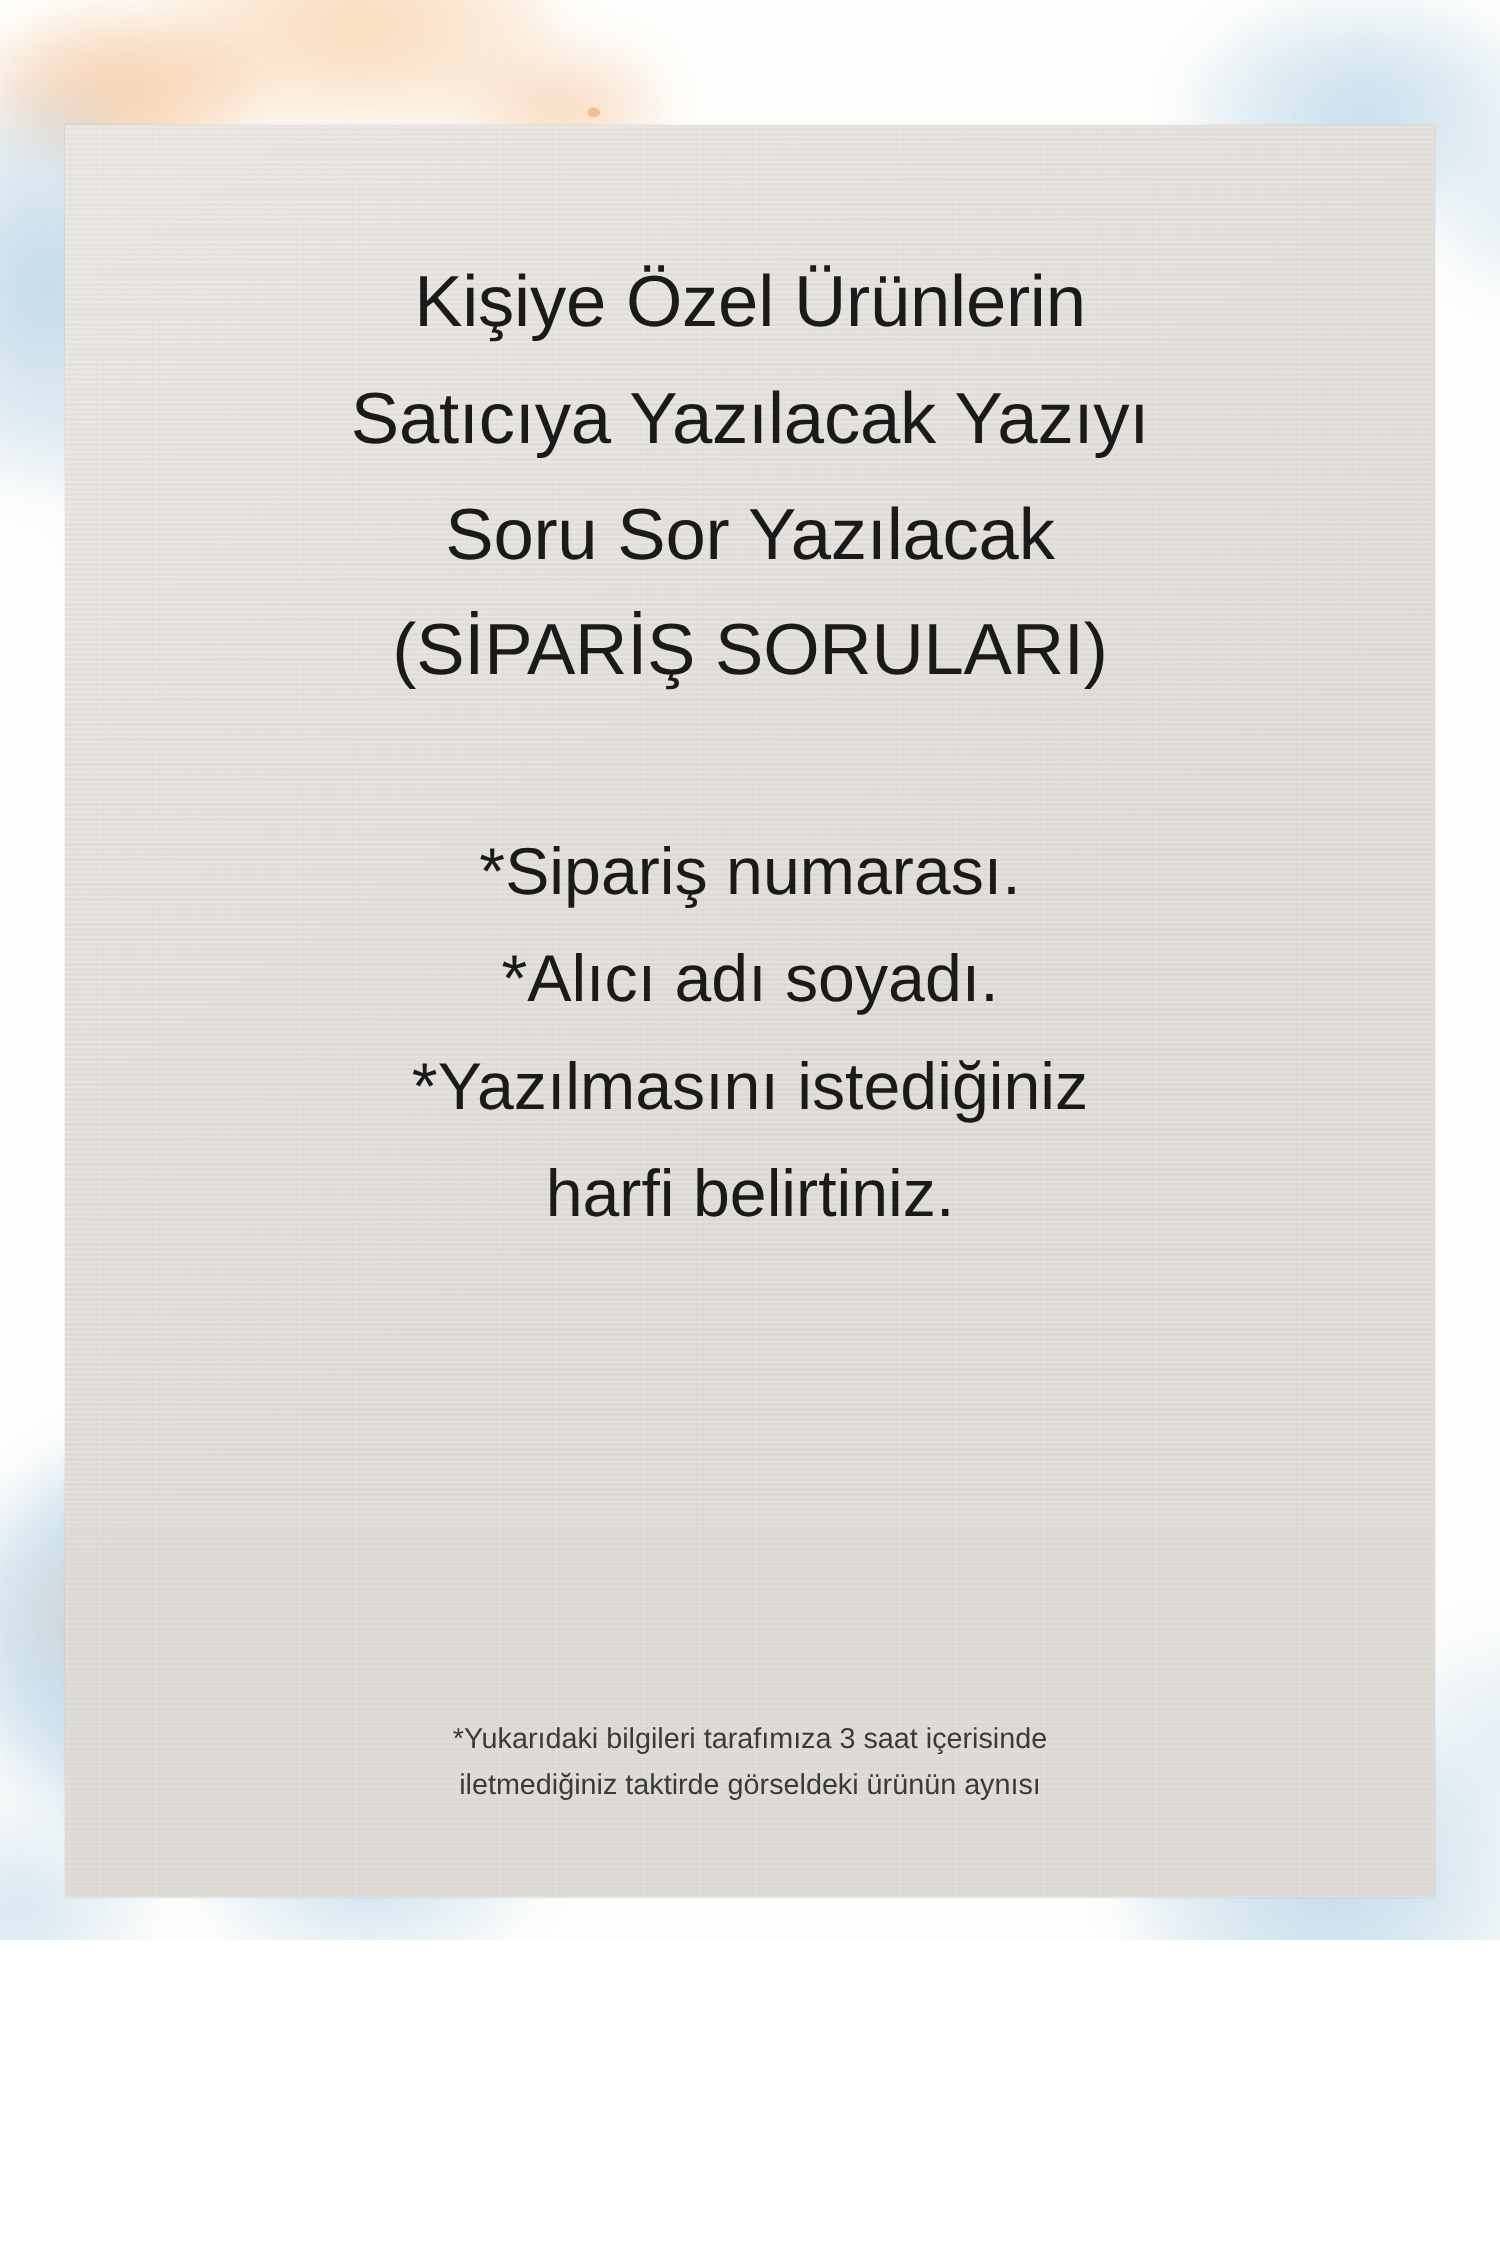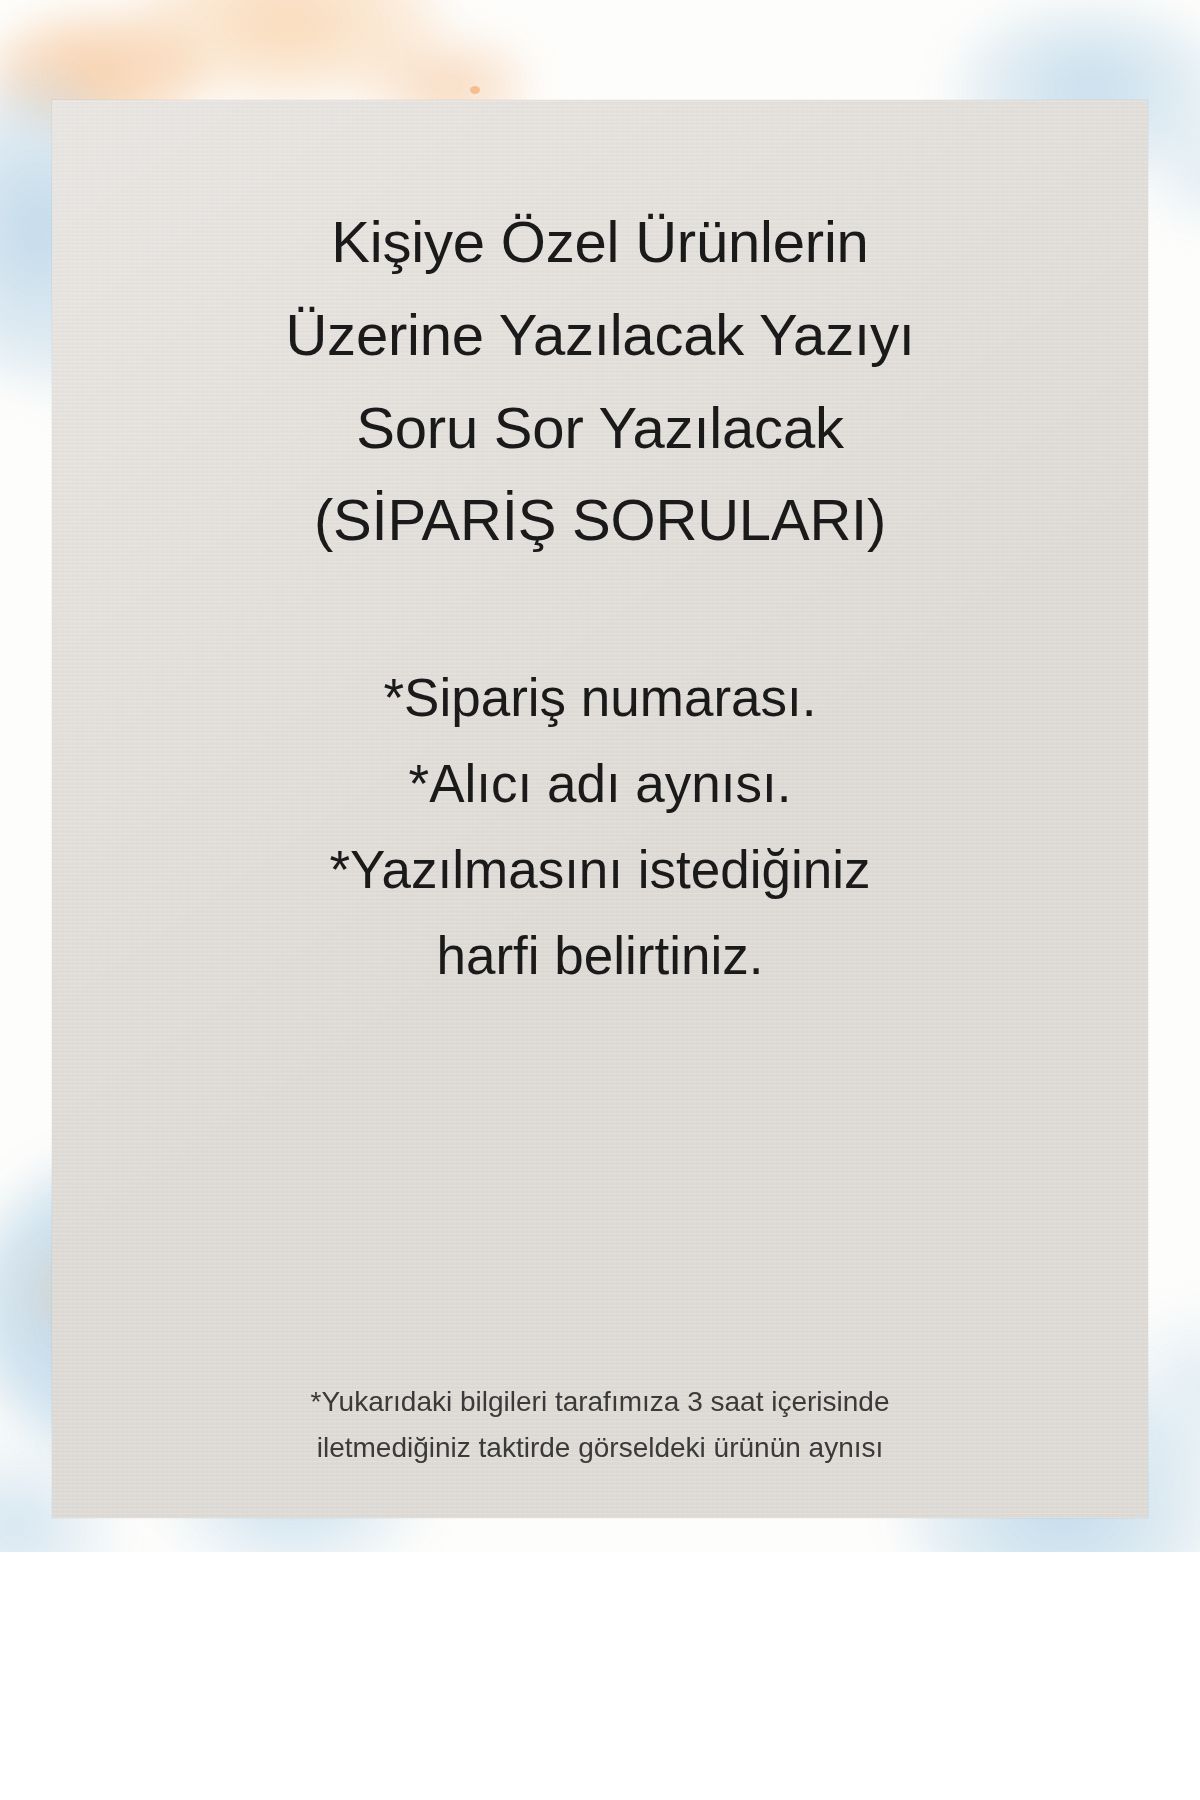--- a/index.html
+++ b/index.html
@@ -151,24 +151,24 @@
     font-weight: 400;
     color: #1a1a1a;
   }
   .details .d-line { display: block; }
   .details .strong { font-weight: 400; }
 
   .footnote {
     position: absolute;
     left: 50px;
     right: 50px;
-    bottom: 48px;
+    bottom: 72px;
     z-index: 3;
     margin: 0;
-    font-size: 28px;
+    font-size: 23px;
     line-height: 1.62;
     color: #3a3a3a;
     text-align: center;
   }
   .footnote .f-line { display: block; }
 </style>
 </head>
 <body>
 
 <div class="poster">
@@ -186,28 +186,28 @@
   <div class="speck speck-d"></div>
   <div class="speck speck-e"></div>
 
   <div class="card">
     <div class="card-texture"></div>
 
     <div class="content">
 
       <h1 class="headline">
         <span class="hl-line">Kişiye Özel Ürünlerin</span>
-        <span class="hl-line">Üzerine Yazılacak Yazıyı</span>
+        <span class="hl-line">Satıcıya Yazılacak Yazıyı</span>
         <span class="hl-line">Soru Sor Yazılacak</span>
         <span class="hl-line">(SİPARİŞ SORULARI)</span>
       </h1>
 
       <p class="details">
         <span class="d-line">*Sipariş numarası.</span>
-        <span class="d-line">*Alıcı adı aynısı.</span>
+        <span class="d-line">*Alıcı adı soyadı.</span>
         <span class="d-line">*Yazılmasını istediğiniz</span>
         <span class="d-line"><span class="strong">harfi</span><span> belirtiniz.</span></span>
       </p>
 
     </div>
 
     <p class="footnote">
       <span class="f-line">*Yukarıdaki bilgileri tarafımıza 3 saat içerisinde</span>
       <span class="f-line">iletmediğiniz taktirde görseldeki ürünün aynısı</span>
     </p>

